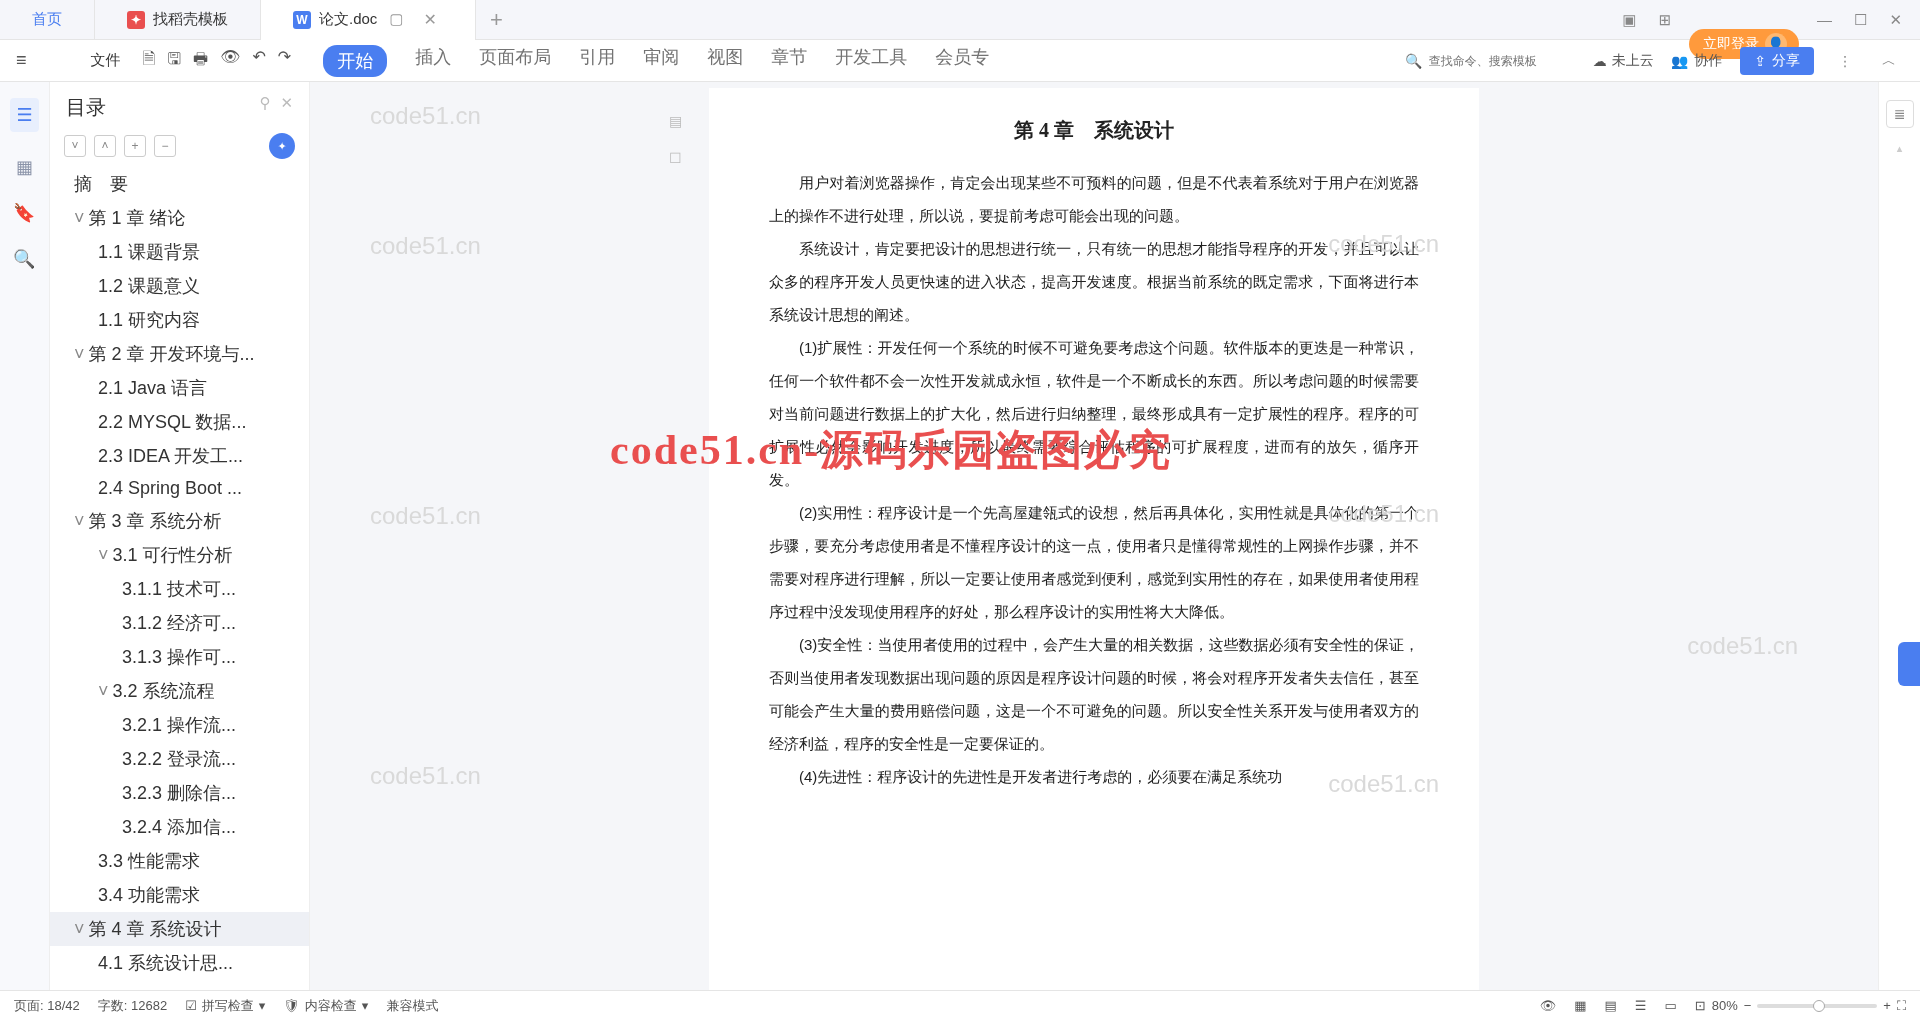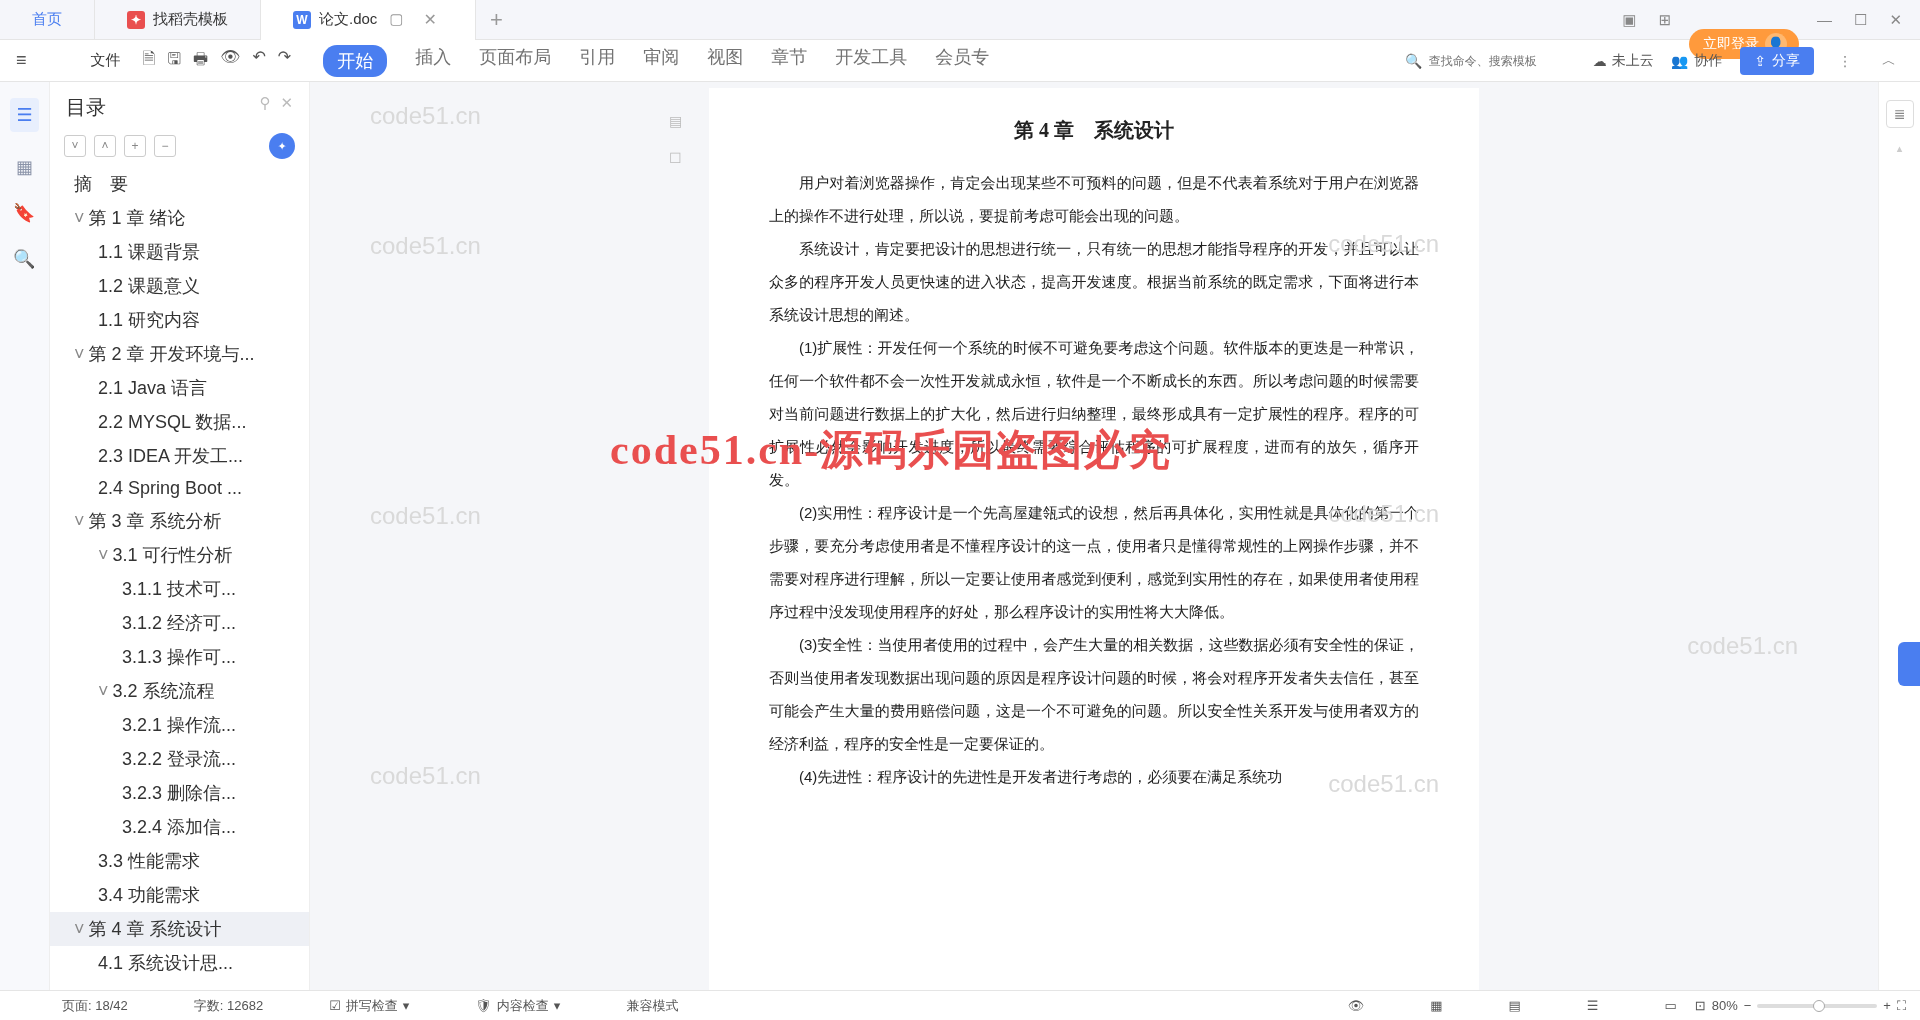--- a/index.html
+++ b/index.html
@@ -74,21 +74,21 @@
 .right-strip { width: 42px; background: #fff; border-left: 1px solid #eee; padding-top: 18px; display: flex; flex-direction: column; align-items: center; gap: 14px; position: relative; }
 .right-strip-btn { width: 28px; height: 28px; border: 1px solid #ddd; border-radius: 4px; display: flex; align-items: center; justify-content: center; cursor: pointer; color: #888; }
 .side-tag { position: absolute; right: 0; top: 560px; width: 22px; height: 44px; background: #4a7ef0; border-radius: 6px 0 0 6px; }
 
 
 .wm { position: absolute; color: #d9d9d9; font-size: 24px; font-family: Arial; pointer-events: none; z-index: 5; }
 .wm-red { position: absolute; color: #e94f4f; font-size: 42px; font-weight: bold; letter-spacing: 2px; font-family: "Microsoft YaHei"; pointer-events: none; z-index: 6; }
 
 
 .statusbar { height: 30px; border-top: 1px solid #e5e5e5; display: flex; align-items: center; gap: 18px; padding: 0 14px; font-size: 13px; color: #555; background: #fff; }
-.status-item { display: flex; align-items: center; gap: 5px; margin-left: 48px; }
+.status-item { display: flex; align-items: center; gap: 5px; }
 .status-spacer { flex: 1; }
 .zoom-group { display: flex; align-items: center; gap: 6px; }
 .zoom-bar { width: 120px; height: 4px; background: #ddd; border-radius: 2px; position: relative; }
 .zoom-handle { position: absolute; left: 56px; top: -4px; width: 12px; height: 12px; background: #fff; border: 1px solid #aaa; border-radius: 50%; }
 </style>
 </head>
 <body>
 
 <div class="tabbar">
   <div class="tab home">

